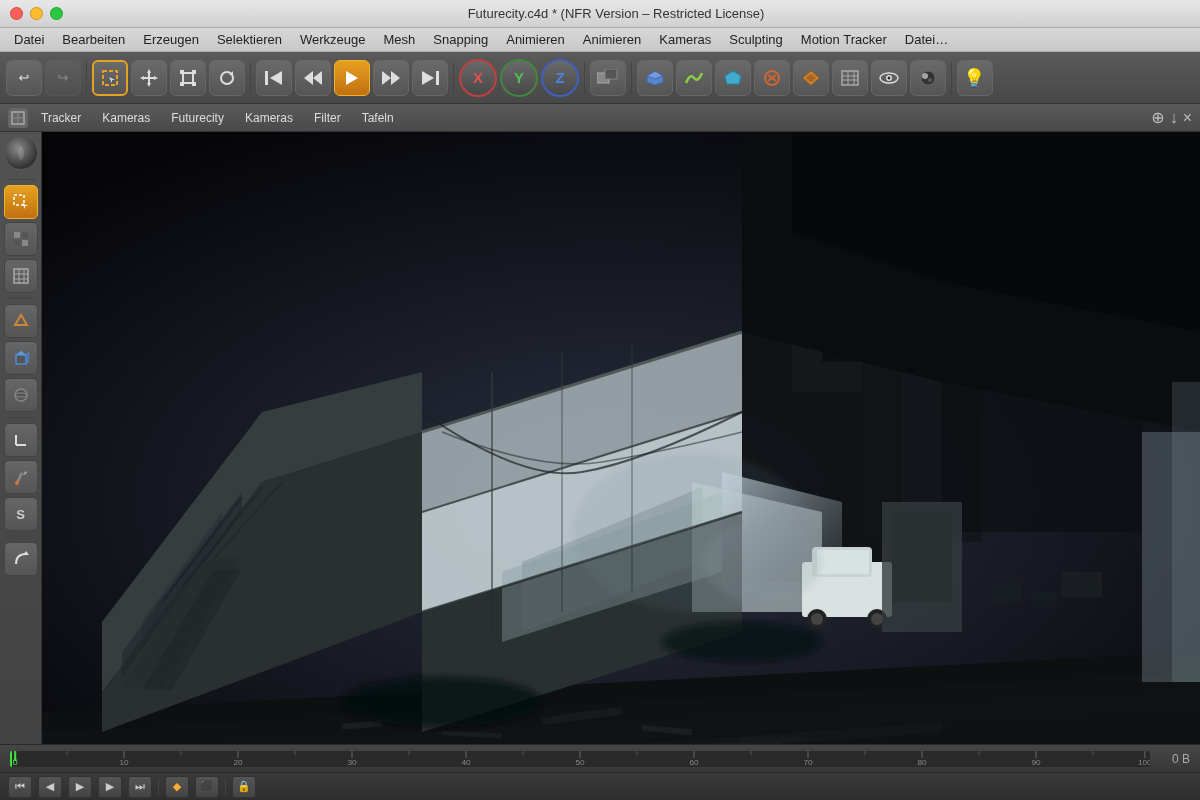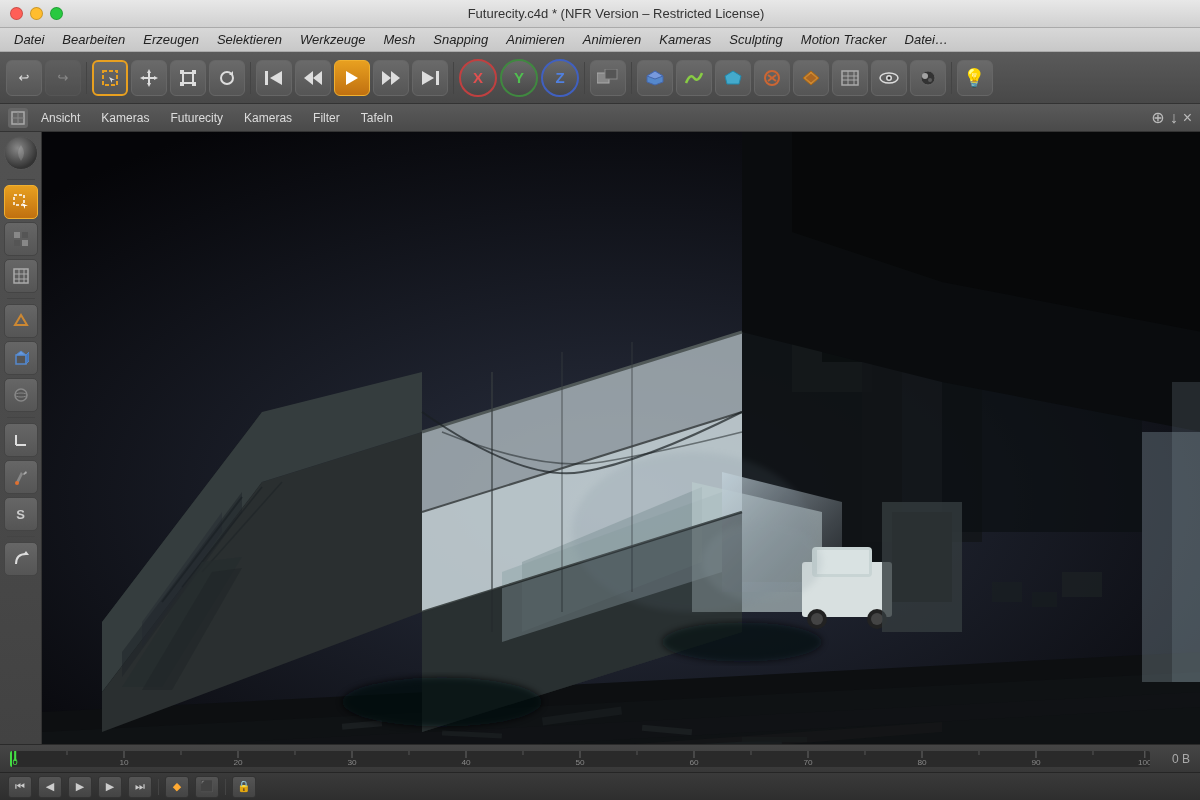--- a/index.html
+++ b/index.html
@@ -47,21 +47,20 @@
     .wbtn.maximize { background: #28c940; }
 
     
     #menubar {
       height: 24px;
       background: linear-gradient(to bottom, #d8d8d8, #c8c8c8);
       display: flex;
       align-items: center;
       padding: 0 5px;
       border-bottom: 1px solid #aaa;
-      font-style: italic;
     }
     .menu-item {
       padding: 2px 9px;
       font-size: 13px;
       color: #222;
       cursor: pointer;
       border-radius: 3px;
       white-space: nowrap;
     }
 
@@ -442,21 +441,21 @@
 </div>
 
 <div id="viewport-header">
   <div class="vp-header-icon">
     <svg width="14" height="14" viewBox="0 0 14 14">
         <rect x="1" y="1" width="12" height="12" fill="none" stroke="#aaa" stroke-width="1.5"></rect>
         <line x1="1" y1="7" x2="13" y2="7" stroke="#888" stroke-width="1"></line>
         <line x1="7" y1="1" x2="7" y2="13" stroke="#888" stroke-width="1"></line>
       </svg>
   </div>
-  <span class="vp-menu-item">Ansicht</span>
+  <span class="vp-menu-item">Tracker</span>
   <span class="vp-menu-item">Kameras</span>
   <span class="vp-menu-item">Futurecity</span>
   <span class="vp-menu-item">Kameras</span>
   <span class="vp-menu-item">Filter</span>
   <span class="vp-menu-item">Tafeln</span>
   <div class="vp-header-right">
     <span style="cursor:pointer; font-size:16px;">⊕</span>
     <span style="cursor:pointer; font-size:16px;">↓</span>
     <span style="cursor:pointer; font-size:16px;">×</span>
   </div>

